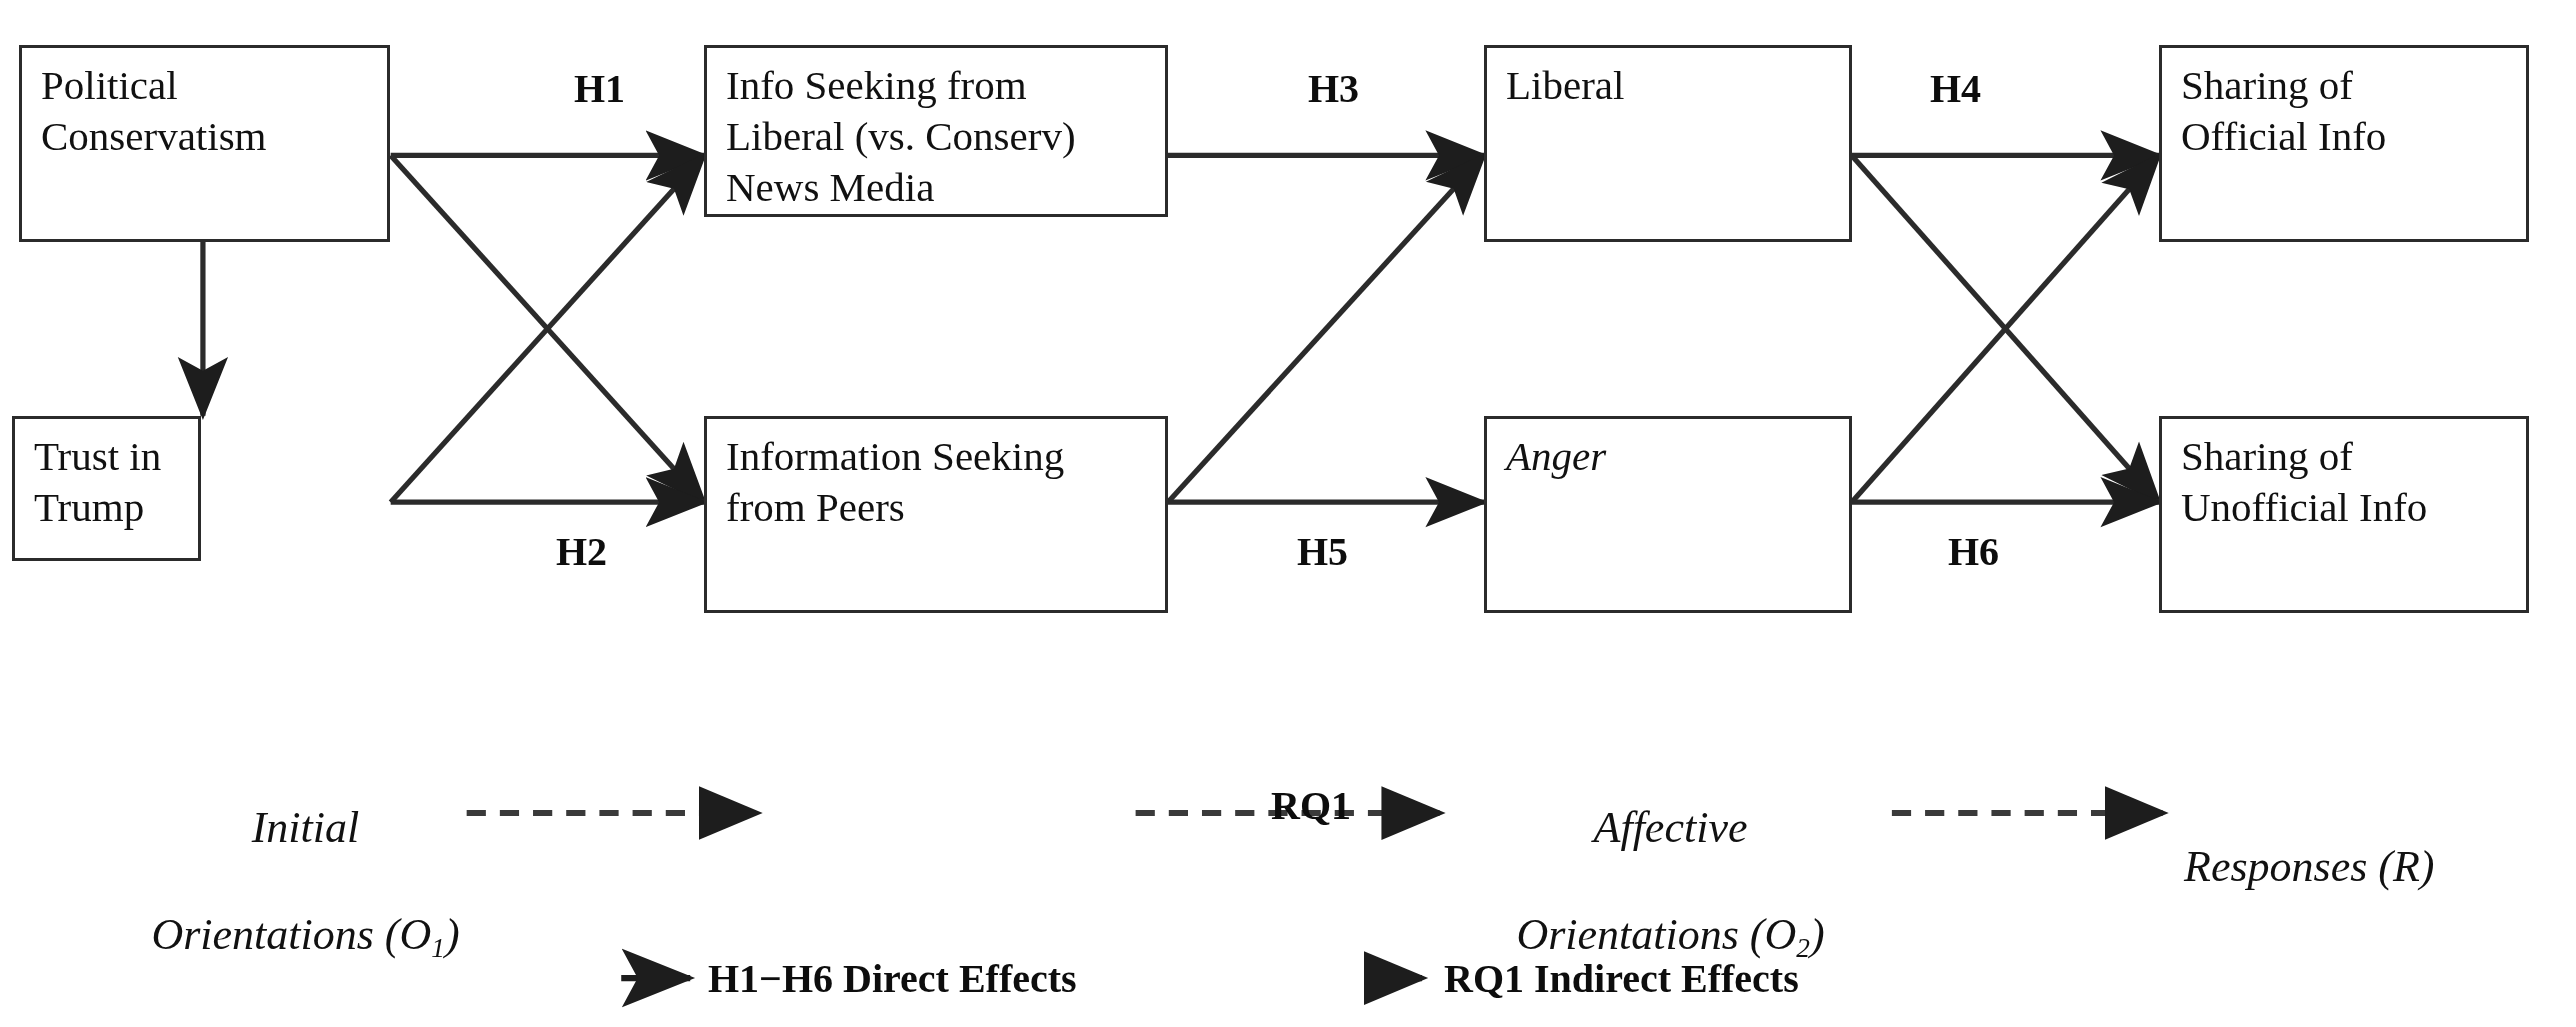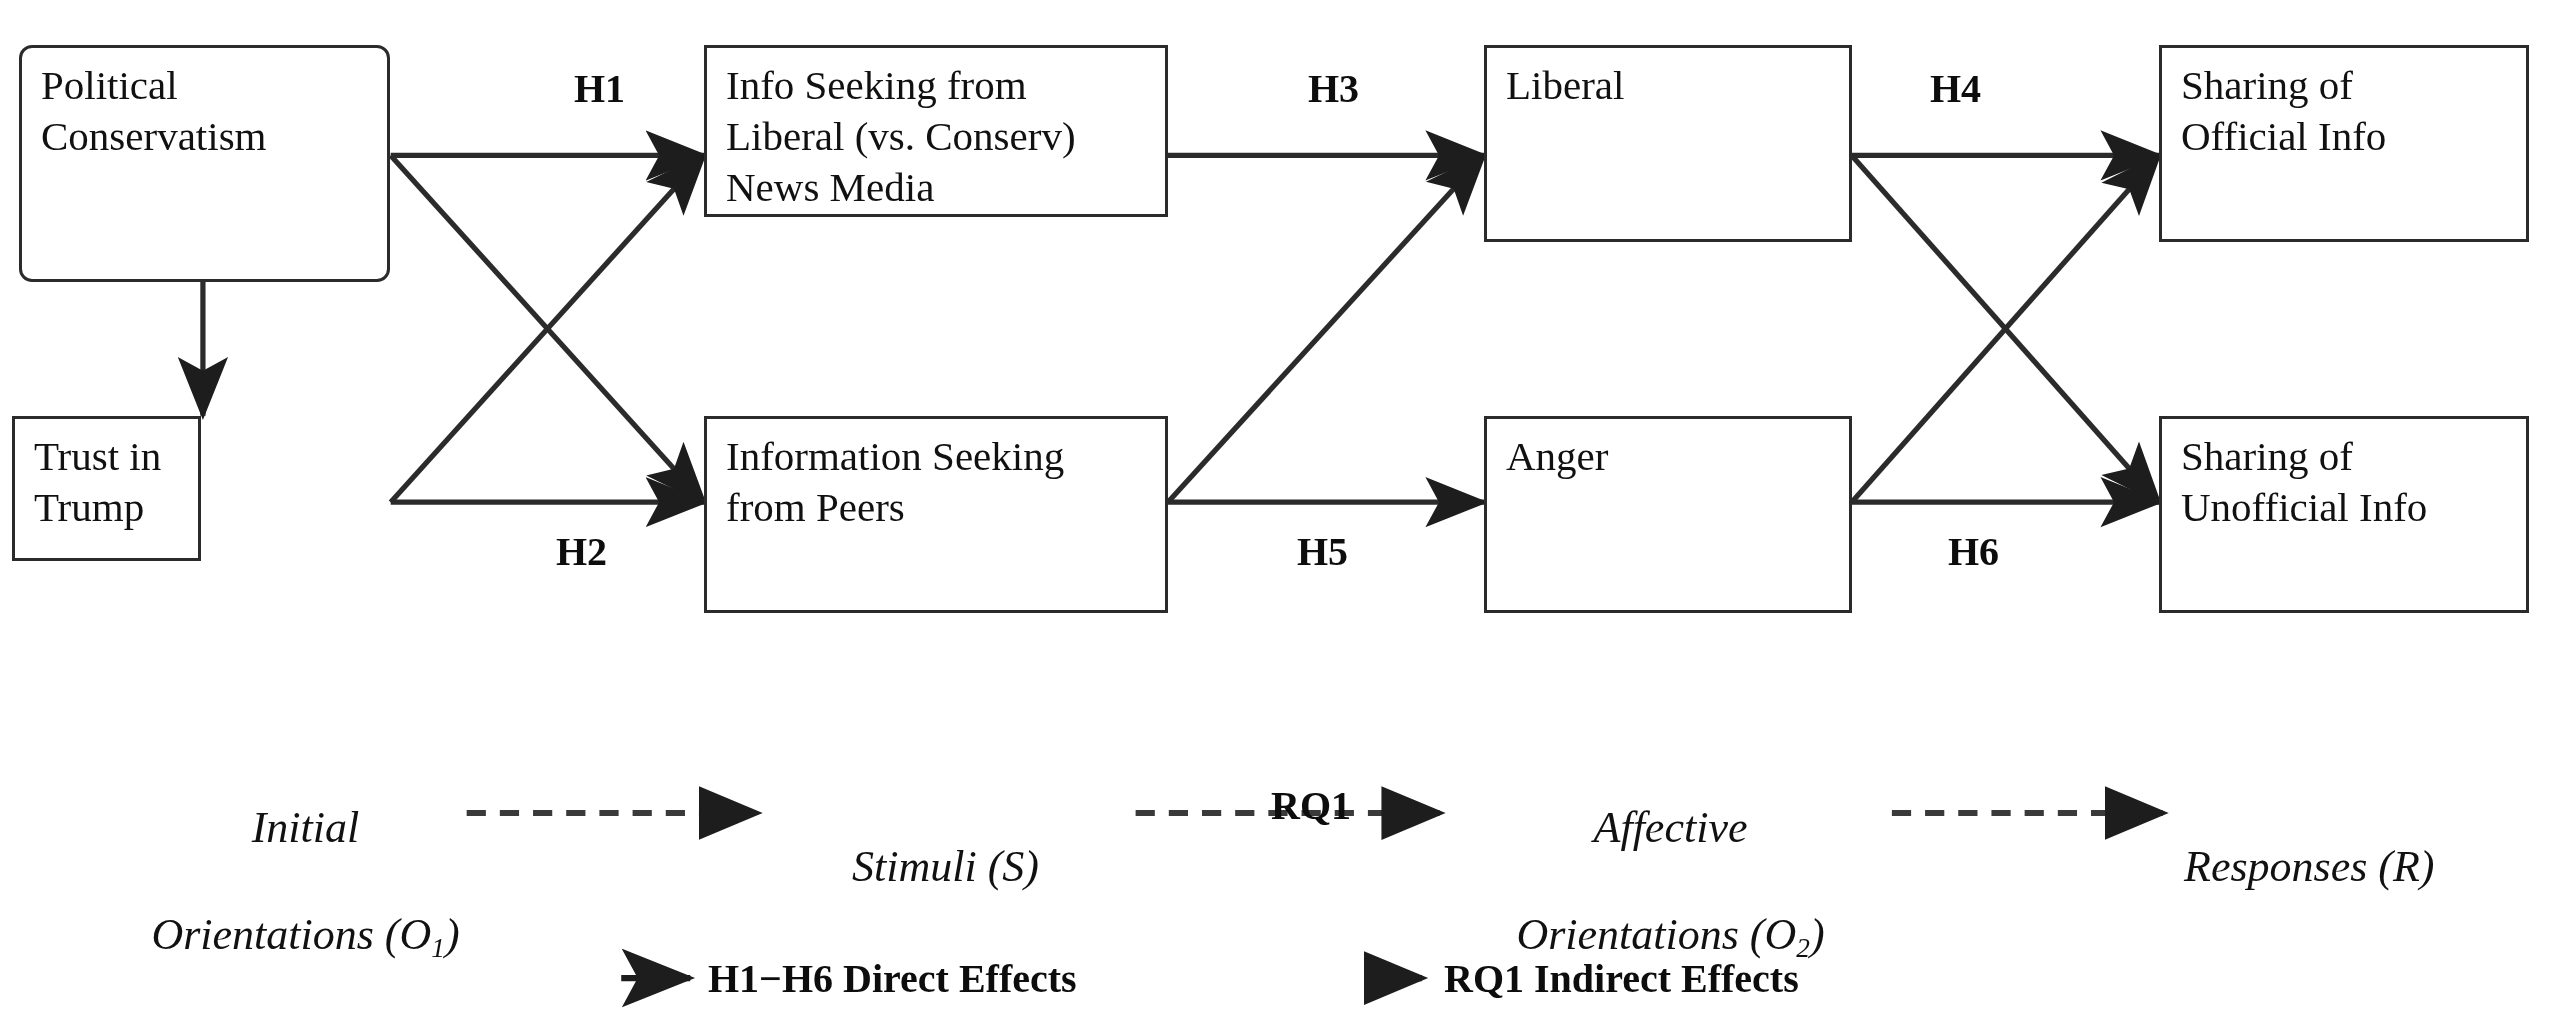--- a/index.html
+++ b/index.html
@@ -116,58 +116,55 @@
       <path d="M 1300,931 L 1648,931"></path>
       <path d="M 2166,931 L 2476,931"></path>
     </g>
 
     <g stroke="#1d1d1d" stroke-width="7" fill="none">
       <path d="M 711,1120 L 790,1120" marker-end="url(#ah)"></path>
       <path d="M 1565,1120 L 1628,1120" stroke-dasharray="15 11" marker-end="url(#ah-d)"></path>
     </g>
   </svg>
 
-  <div class="node-box" style="left:19px; top:45px; width:371px; height:237px;border-radius:13px;">Political
+  <div class="node-box" style="left:19px; top:45px; width:371px; height:197px;">Political
 Conservatism</div>
 
   <div class="node-box" style="left:12px; top:416px; width:189px; height:145px;">Trust in
 Trump</div>
 
   <div class="node-box" style="left:704px; top:45px; width:464px; height:172px;">Info Seeking from
 Liberal (vs. Conserv)
 News Media</div>
 
   <div class="node-box" style="left:704px; top:416px; width:464px; height:197px;">Information Seeking
 from Peers</div>
 
   <div class="node-box" style="left:1484px; top:45px; width:368px; height:197px;">Liberal</div>
 
-  <div class="node-box" style="left:1484px; top:416px; width:368px; height:197px;">Anger</div>
+  <div class="node-box" style="left:1484px; top:416px; width:368px; height:197px;font-style:italic;">Anger</div>
 
   <div class="node-box" style="left:2159px; top:45px; width:370px; height:197px;">Sharing of
 Official Info</div>
 
   <div class="node-box" style="left:2159px; top:416px; width:370px; height:197px;">Sharing of
 Unofficial Info</div>
 
   <div class="h-label" style="left:574px; top:65px;">H1</div>
   <div class="h-label" style="left:556px; top:528px;">H2</div>
   <div class="h-label" style="left:1308px; top:65px;">H3</div>
   <div class="h-label" style="left:1930px; top:65px;">H4</div>
   <div class="h-label" style="left:1297px; top:528px;">H5</div>
   <div class="h-label" style="left:1948px; top:528px;">H6</div>
 
   <div class="stage-label" style="left:131px; top:747px; width:349px;">
     <span>Initial</span><br>
     <span>Orientations (O</span><sub>1</sub><span>)</span>
   </div>
 
-  <div class="stage-label" style="left:771px; top:786px; width:349px;">
-    <span>Stimuli (S</span><span>)</span>
-  </div>
 
   <div class="stage-label" style="left:1452px; top:747px; width:437px;">
     <span>Affective</span><br>
     <span>Orientations (O</span><sub>2</sub><span>)</span>
   </div>
 
   <div class="stage-label" style="left:2184px; top:786px; width:376px; text-align:left;">
     <span>Responses (R</span><span>)</span>
   </div>
 

